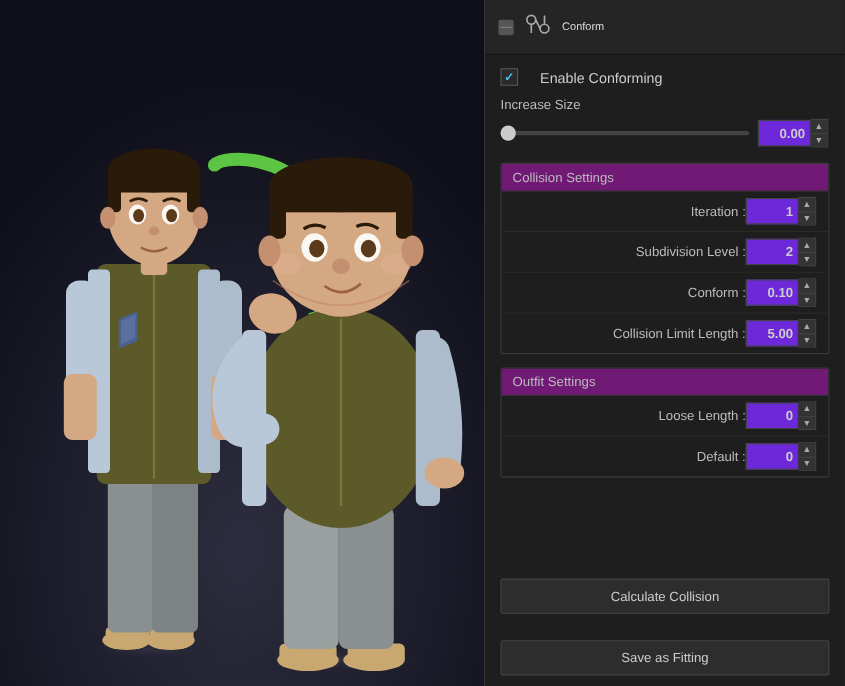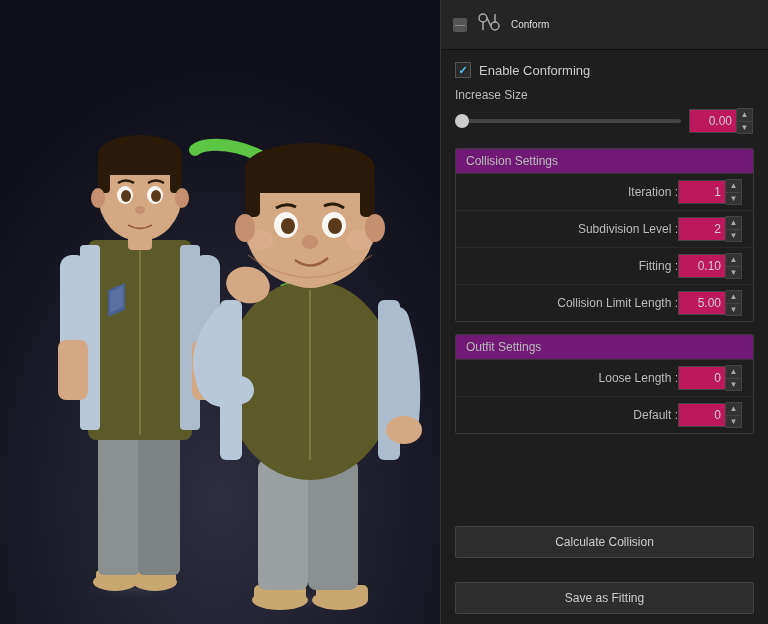--- a/index.html
+++ b/index.html
@@ -75,21 +75,21 @@
     .panel-content {
       padding: 12px 14px;
       flex: 1;
       overflow-y: auto;
     }
 
     
     .enable-row {
       display: flex;
       align-items: center;
-      gap: 8px;
+      gap: 20px;
       margin-bottom: 10px;
     }
 
     .checkbox-custom {
       width: 16px;
       height: 16px;
       border: 1px solid #555;
       background: #2a2a2a;
       display: flex;
       align-items: center;
@@ -146,27 +146,28 @@
     
     .number-input {
       display: flex;
       align-items: center;
       width: 65px;
     }
 
     .number-field {
       width: 48px;
       height: 24px;
-      background: #be185d;
+      background: #6d28d9;
       border: 1px solid #444;
       color: #ccc;
       font-size: 12px;
       text-align: right;
       padding: 0 4px;
       outline: none;
+      font-weight: bold;
     }
 
     .spin-buttons {
       display: flex;
       flex-direction: column;
       width: 16px;
       border: 1px solid #444;
       border-left: none;
     }
 
@@ -435,21 +436,21 @@
         <div class="number-input">
           <input class="number-field" type="text" value="2" style="">
           <div class="spin-buttons">
             <div class="spin-btn">▲</div>
             <div class="spin-btn">▼</div>
           </div>
         </div>
       </div>
 
       <div class="settings-row">
-        <span class="row-label">Fitting :</span>
+        <span class="row-label">Conform :</span>
         <div class="number-input">
           <input class="number-field" type="text" value="0.10" style="">
           <div class="spin-buttons">
             <div class="spin-btn">▲</div>
             <div class="spin-btn">▼</div>
           </div>
         </div>
       </div>
 
       <div class="settings-row">

